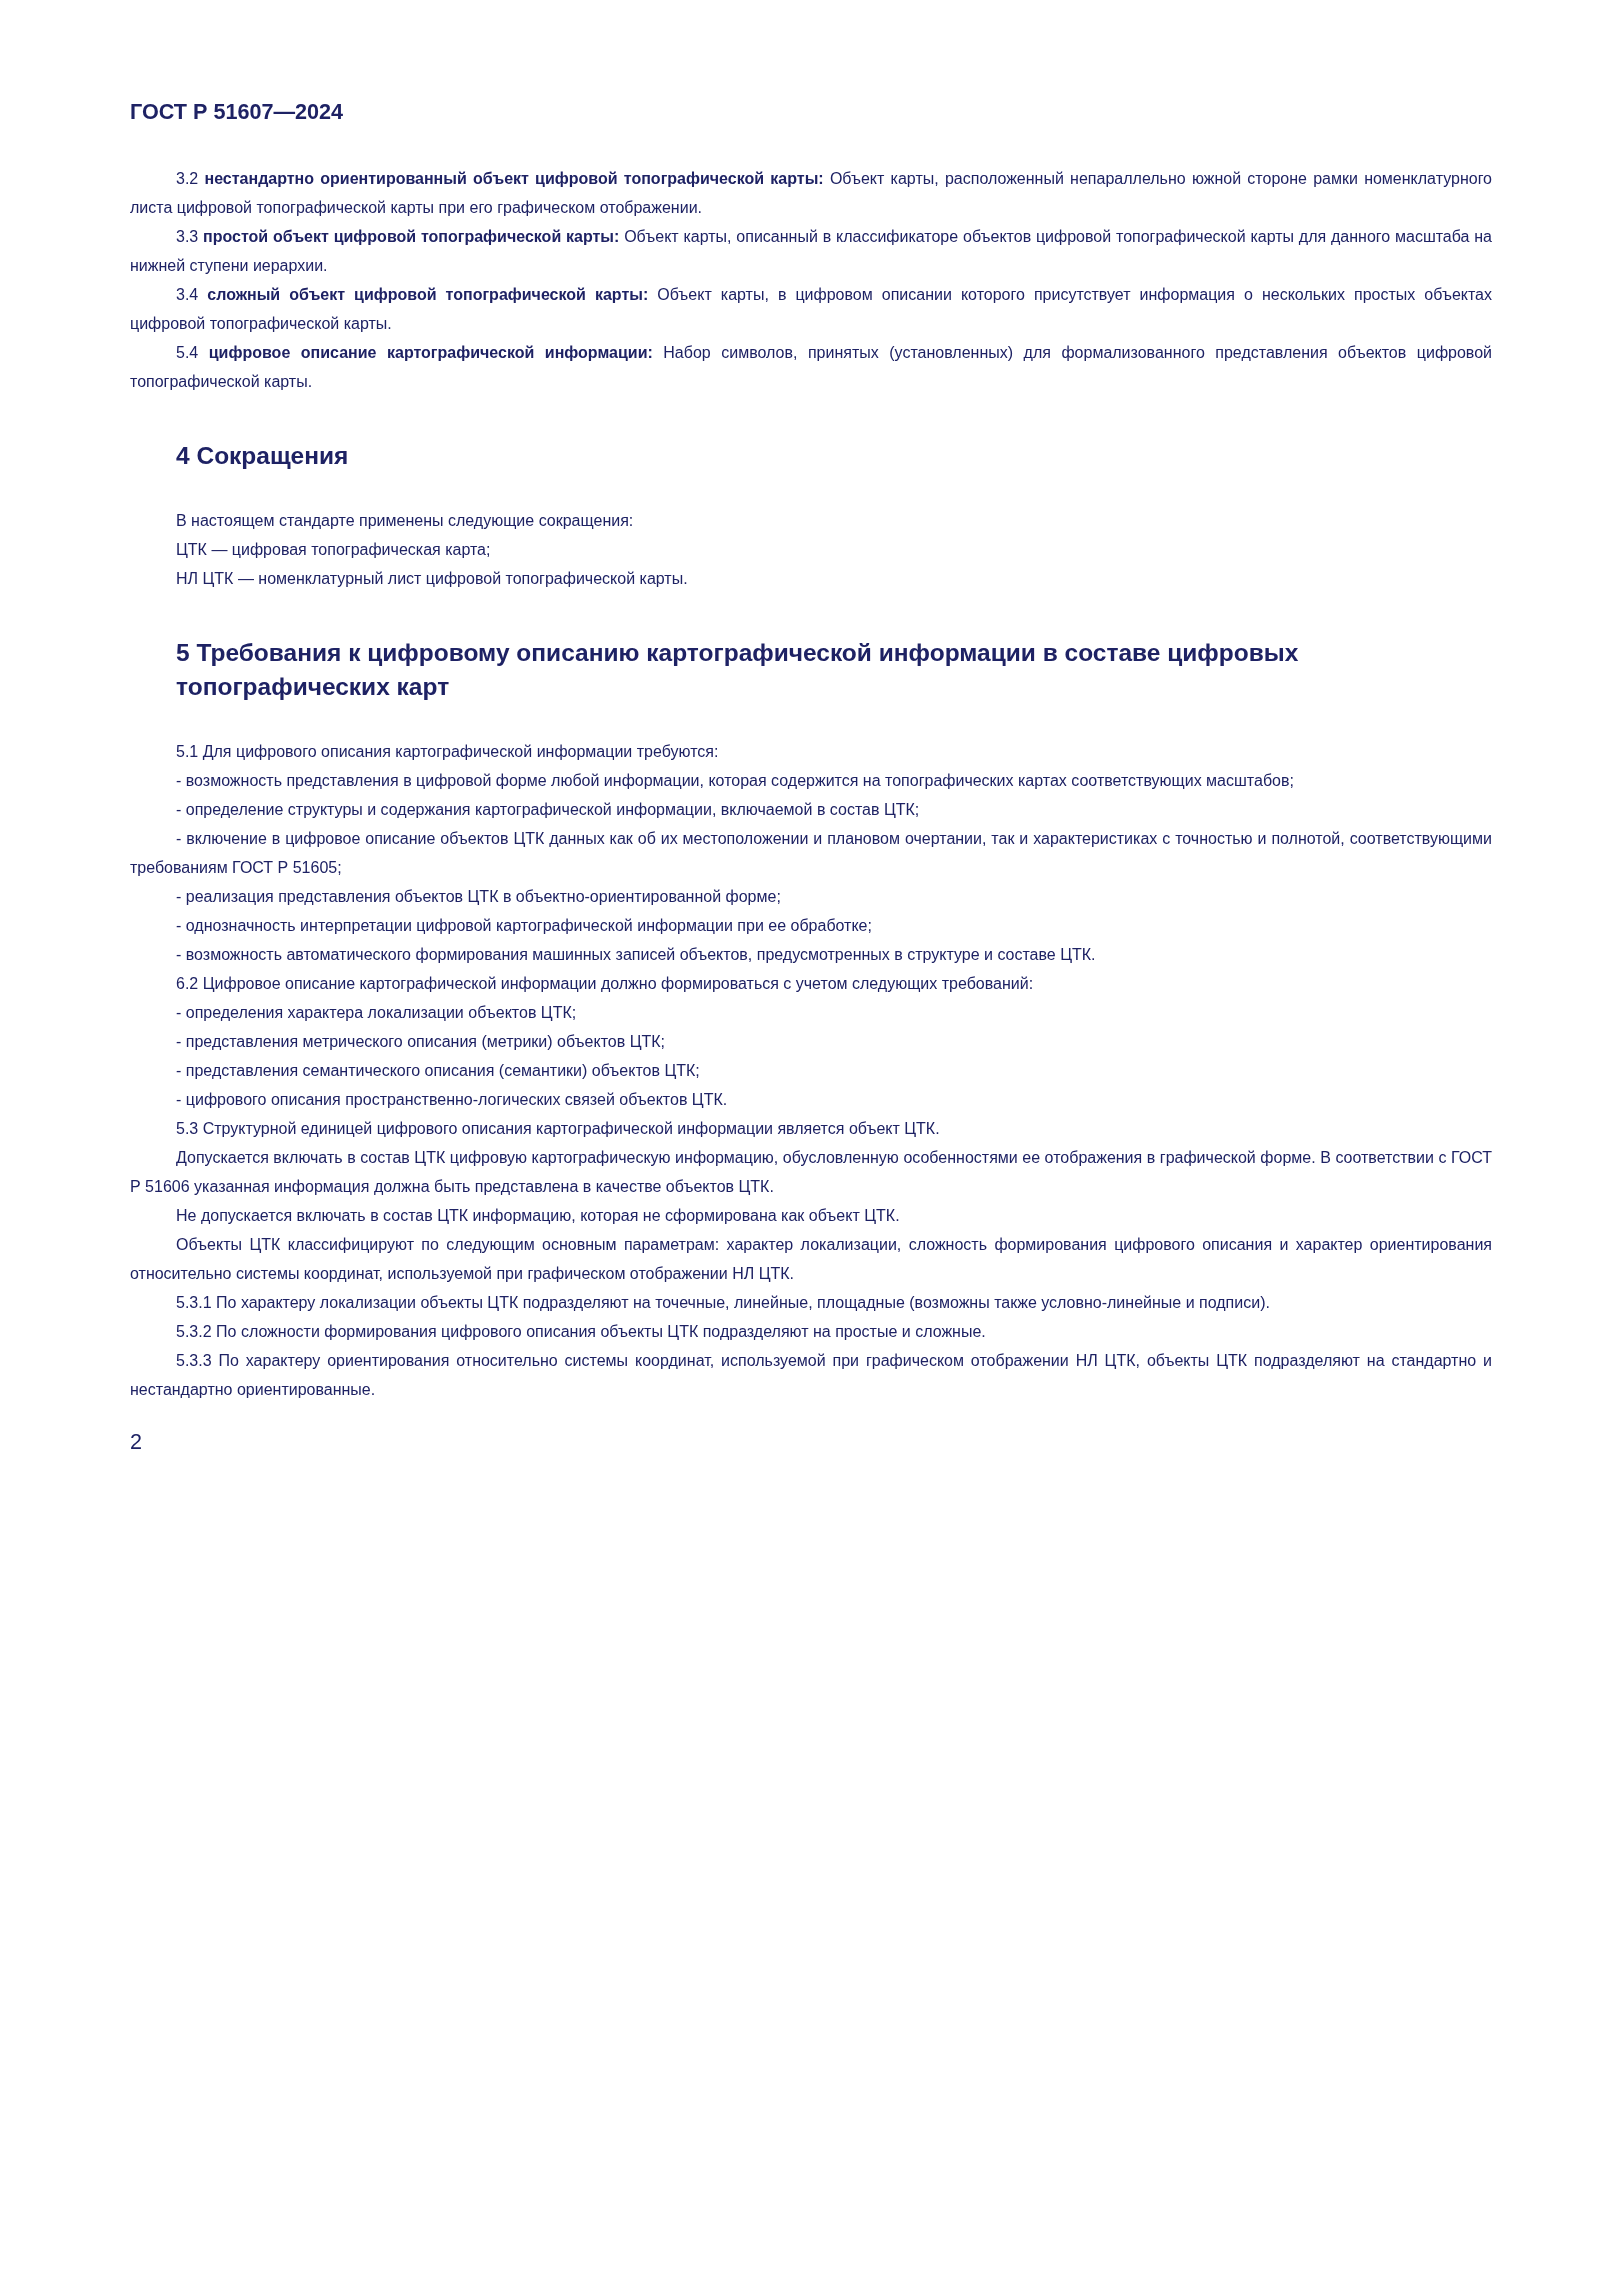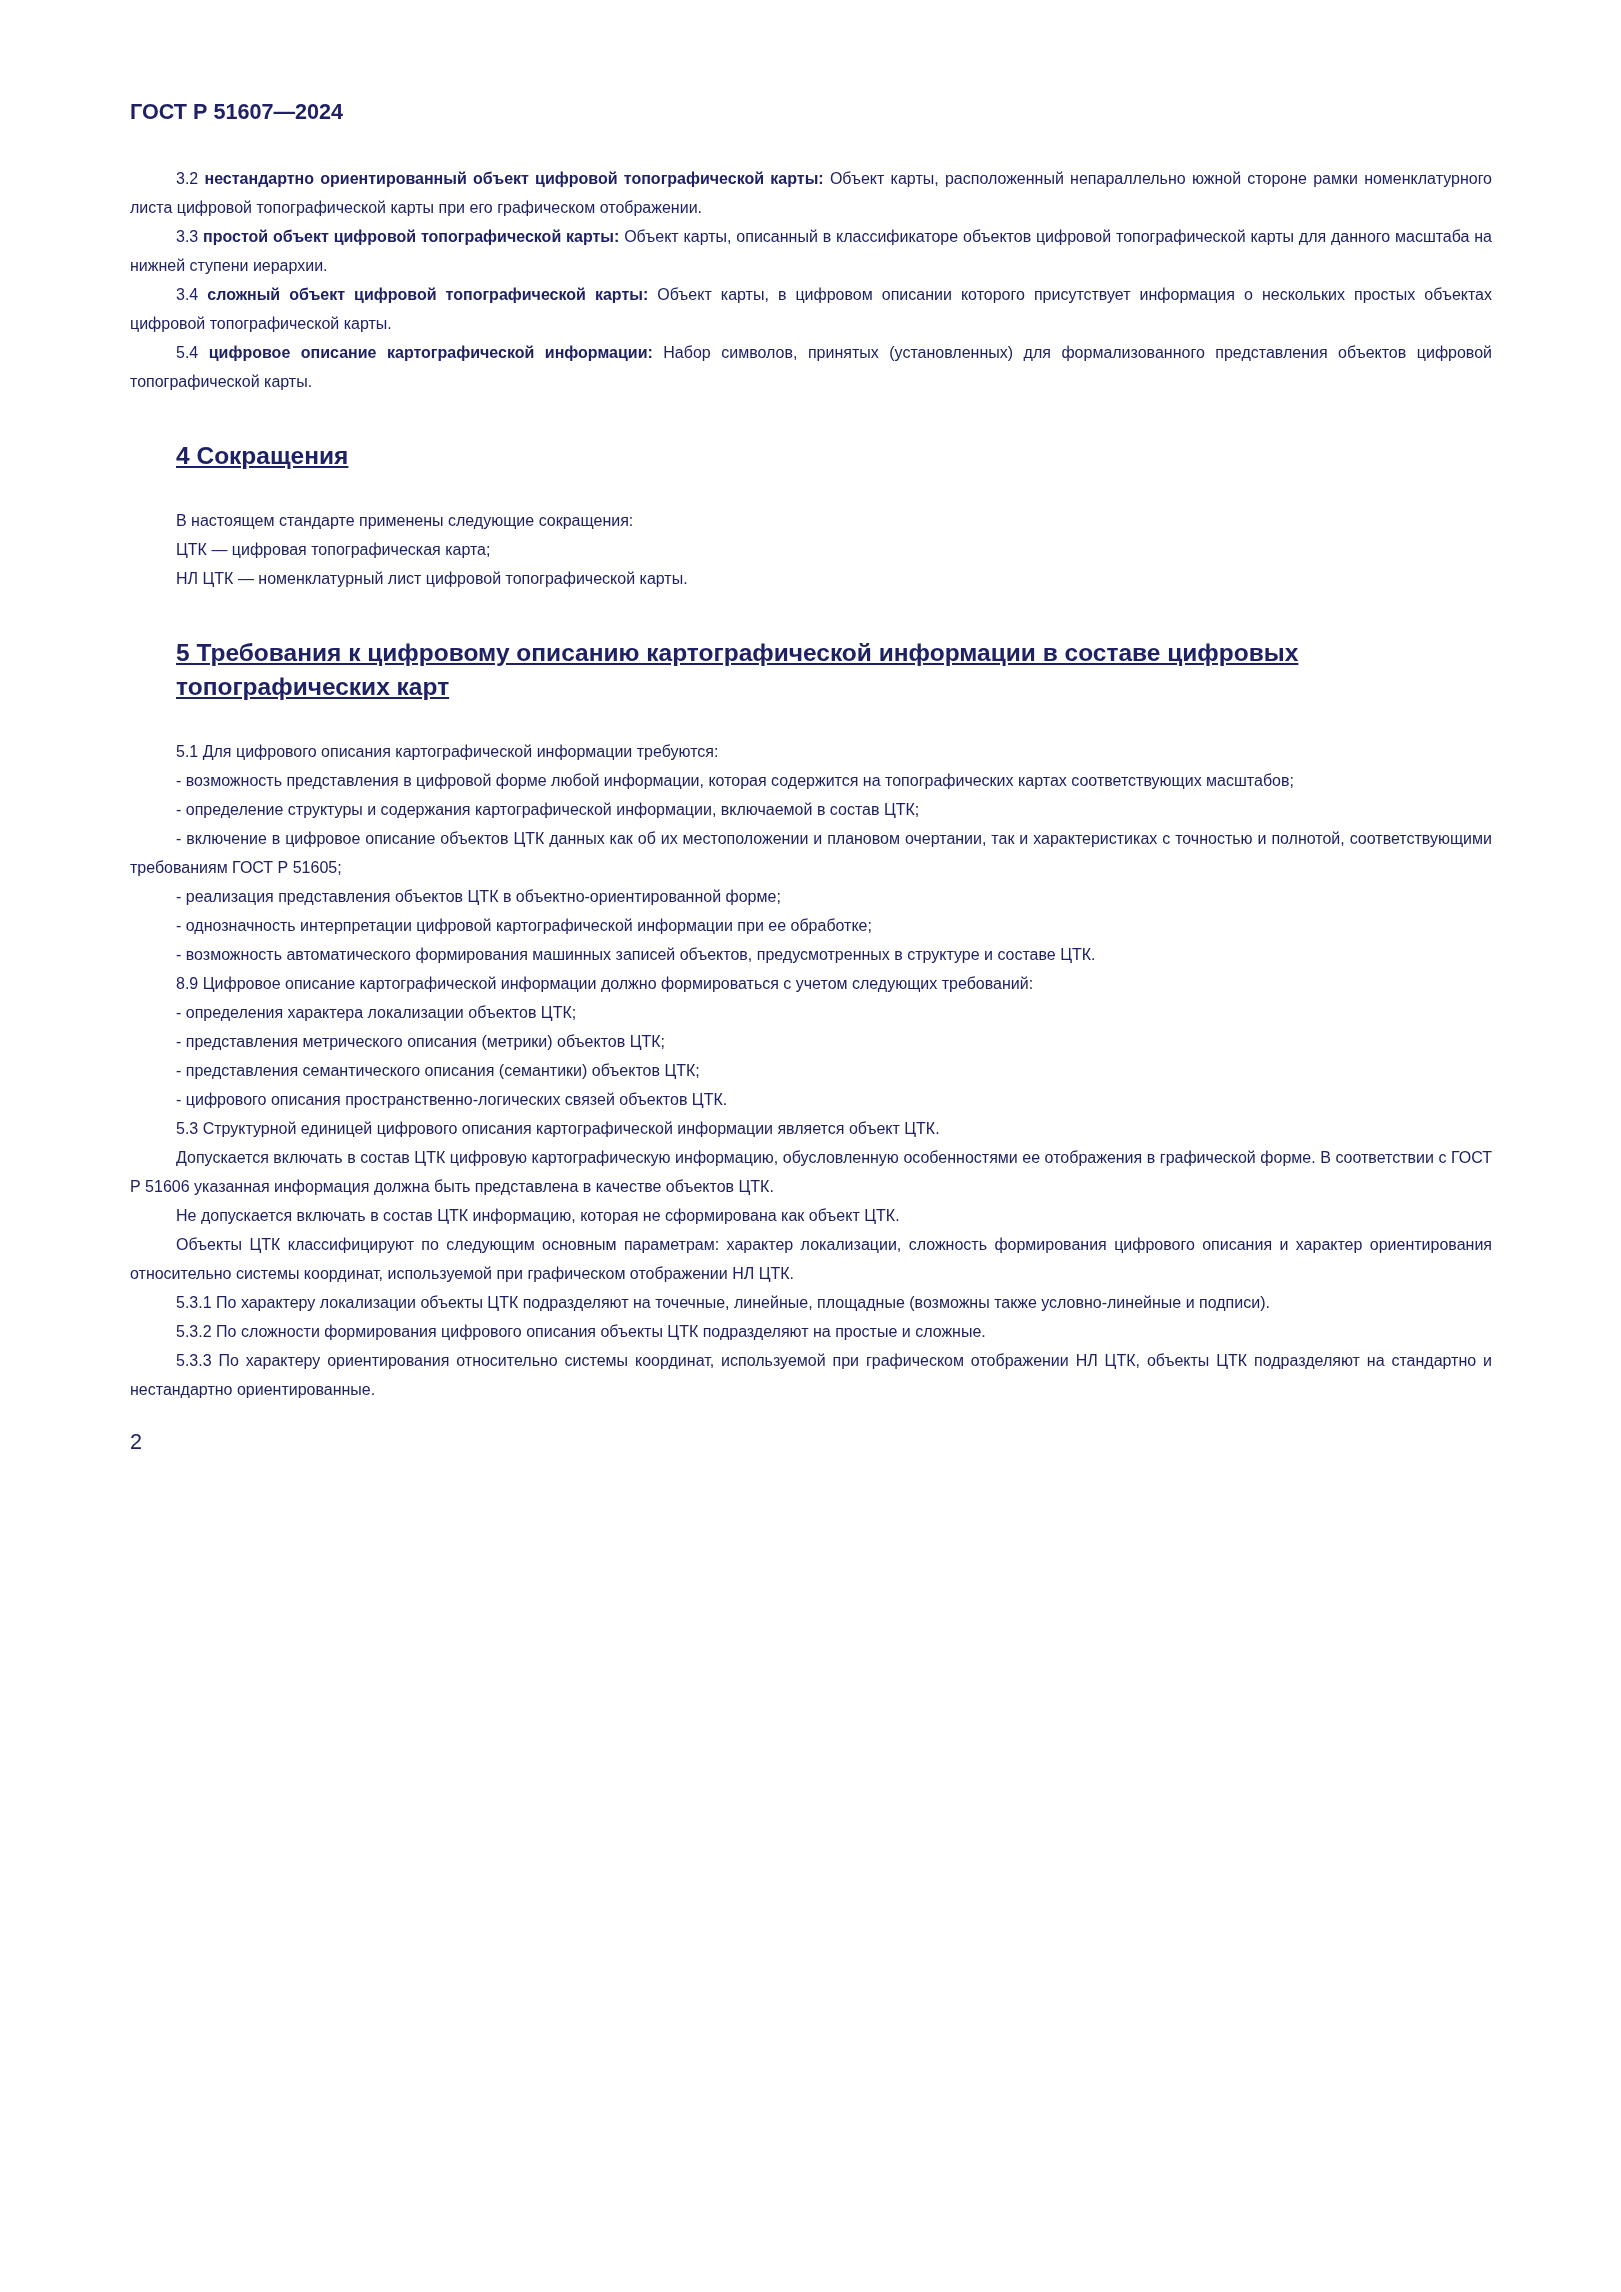--- a/index.html
+++ b/index.html
@@ -26,21 +26,20 @@
     line-height: 29px;
     text-align: justify;
   }
   .doc-body p.indent { text-indent: 46px; }
   .doc-body h2.heading {
     font-size: 24.5px;
     line-height: 34px;
     font-weight: bold;
     margin: 43px 0 33px 46px;
     text-align: left;
-    text-decoration: underline;
   }
   .bold { font-weight: bold; }
   .doc-footer {
     font-size: 21.6px;
     line-height: 27.4px;
     margin-top: 23.5px;
   }
 </style>
 </head>
 <body>
@@ -58,21 +57,21 @@
       <p class="para indent"><span>ЦТК — цифровая топографическая карта;</span></p>
       <p class="para indent"><span>НЛ ЦТК — номенклатурный лист цифровой топографической карты.</span></p>
       <h2 class="heading"><span class="bold">5 Требования к цифровому описанию картографической информации в составе цифровых топографических карт</span></h2>
       <p class="para indent"><span>5.1 Для цифрового описания картографической информации требуются:</span></p>
       <p class="para indent"><span>- возможность представления в цифровой форме любой информации, которая содержится на топографических картах соответствующих масштабов;</span></p>
       <p class="para indent"><span>- определение структуры и содержания картографической информации, включаемой в состав ЦТК;</span></p>
       <p class="para indent"><span>- включение в цифровое описание объектов ЦТК данных как об их местоположении и плановом очертании, так и характеристиках с точностью и полнотой, соответствующими требованиям ГОСТ Р 51605;</span></p>
       <p class="para indent"><span>- реализация представления объектов ЦТК в объектно-ориентированной форме;</span></p>
       <p class="para indent"><span>- однозначность интерпретации цифровой картографической информации при ее обработке;</span></p>
       <p class="para indent"><span>- возможность автоматического формирования машинных записей объектов, предусмотренных в структуре и составе ЦТК.</span></p>
-      <p class="para indent"><span>8.9 Цифровое описание картографической информации должно формироваться с учетом следующих требований:</span></p>
+      <p class="para indent"><span>6.2 Цифровое описание картографической информации должно формироваться с учетом следующих требований:</span></p>
       <p class="para indent"><span>- определения характера локализации объектов ЦТК;</span></p>
       <p class="para indent"><span>- представления метрического описания (метрики) объектов ЦТК;</span></p>
       <p class="para indent"><span>- представления семантического описания (семантики) объектов ЦТК;</span></p>
       <p class="para indent"><span>- цифрового описания пространственно-логических связей объектов ЦТК.</span></p>
       <p class="para indent"><span>5.3 Структурной единицей цифрового описания картографической информации является объект ЦТК.</span></p>
       <p class="para indent"><span>Допускается включать в состав ЦТК цифровую картографическую информацию, обусловленную особенностями ее отображения в графической форме. В соответствии с ГОСТ Р 51606 указанная информация должна быть представлена в качестве объектов ЦТК.</span></p>
       <p class="para indent"><span>Не допускается включать в состав ЦТК информацию, которая не сформирована как объект ЦТК.</span></p>
       <p class="para indent"><span>Объекты ЦТК классифицируют по следующим основным параметрам: характер локализации, сложность формирования цифрового описания и характер ориентирования относительно системы координат, используемой при графическом отображении НЛ ЦТК.</span></p>
       <p class="para indent"><span>5.3.1 По характеру локализации объекты ЦТК подразделяют на точечные, линейные, площадные (возможны также условно-линейные и подписи).</span></p>
       <p class="para indent"><span>5.3.2 По сложности формирования цифрового описания объекты ЦТК подразделяют на простые и сложные.</span></p>

